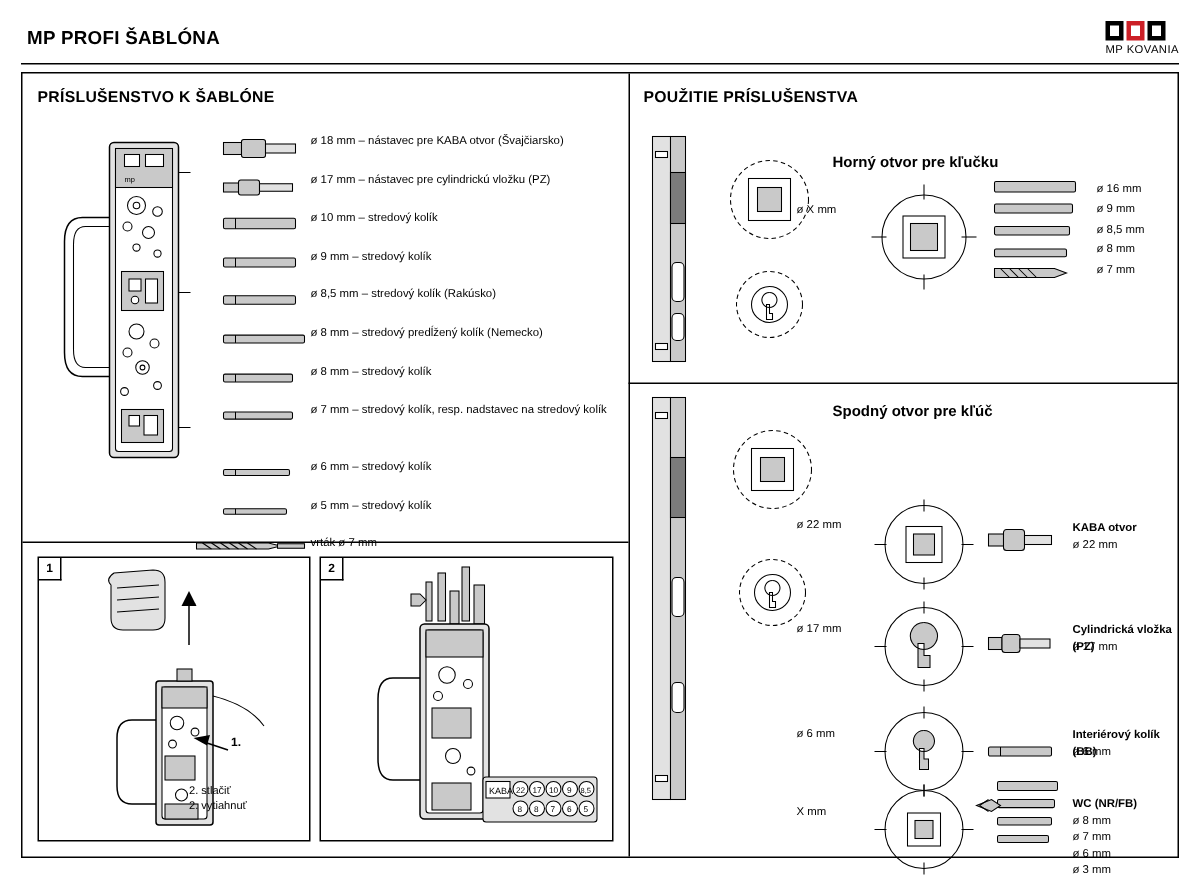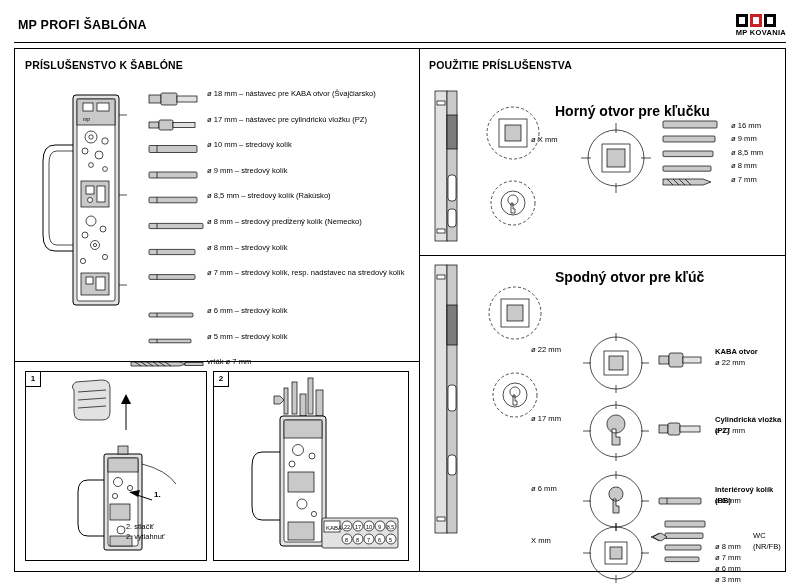--- a/index.html
+++ b/index.html
@@ -37,21 +37,21 @@
     position: absolute;
     right: 0; top: 0;
     text-align: right;
   }
   .brand-mark {
     display: block;
     height: 13px;
   }
   .brand-name {
     font-size: 7.5px;
-    font-weight: bold;
+    font-weight: normal;
     letter-spacing: 0.3px;
     margin-top: 1px;
   }
   .header-rule {
     position: absolute;
     left: 0; right: 0; top: 28px;
     border-top: 1.4px solid #000;
   }
 
   
@@ -148,21 +148,21 @@
   }
   .callout {
     position: absolute;
     font-size: 8px;
     font-weight: bold;
   }
 
   
   .r-block-title {
     position: absolute;
-    font-size: 14px;
+    font-size: 10px;
     font-weight: bold;
   }
   .dim-label {
     position: absolute;
     font-size: 7.6px;
   }
   .r-label {
     position: absolute;
     font-size: 7.6px;
     line-height: 10.5px;
@@ -595,20 +595,20 @@
       <line x1="60" y1="32" x2="68" y2="32" class="ln thin"></line>
     </svg>
     <svg width="56" height="50" viewBox="0 0 56 50" style="position:absolute;left:636px;top:470px">
       <rect x="14" y="2" width="40" height="6" rx="1" class="ln thin fillgray"></rect>
       <rect x="14" y="14" width="38" height="5.4" rx="1" class="ln thin fillgray"></rect>
       <rect x="14" y="26" width="36" height="5" rx="1" class="ln thin fillgray"></rect>
       <rect x="14" y="38" width="34" height="4.6" rx="1" class="ln thin fillgray"></rect>
       <path class="ln thin fillgray" d="M0 18 L10 14 L16 18 L10 22 Z"></path>
       <path class="ln thin" d="M2 18 L8 14 M2 18 L8 22"></path>
     </svg>
-    <div class="r-label" style="left:700px; top:482px; font-weight:normal;margin-left:38px;">WC (NR/FB)</div>
+    <div class="r-label" style="left:700px; top:482px; font-weight:bold;">WC (NR/FB)</div>
     <div class="r-label" style="left:700px; top:493px;">ø 8 mm</div>
     <div class="r-label" style="left:700px; top:504px;">ø 7 mm</div>
     <div class="r-label" style="left:700px; top:515px;">ø 6 mm</div>
     <div class="r-label" style="left:700px; top:526px;">ø 3 mm</div>
 
   </div>
 </div>
 
 </body></html>

